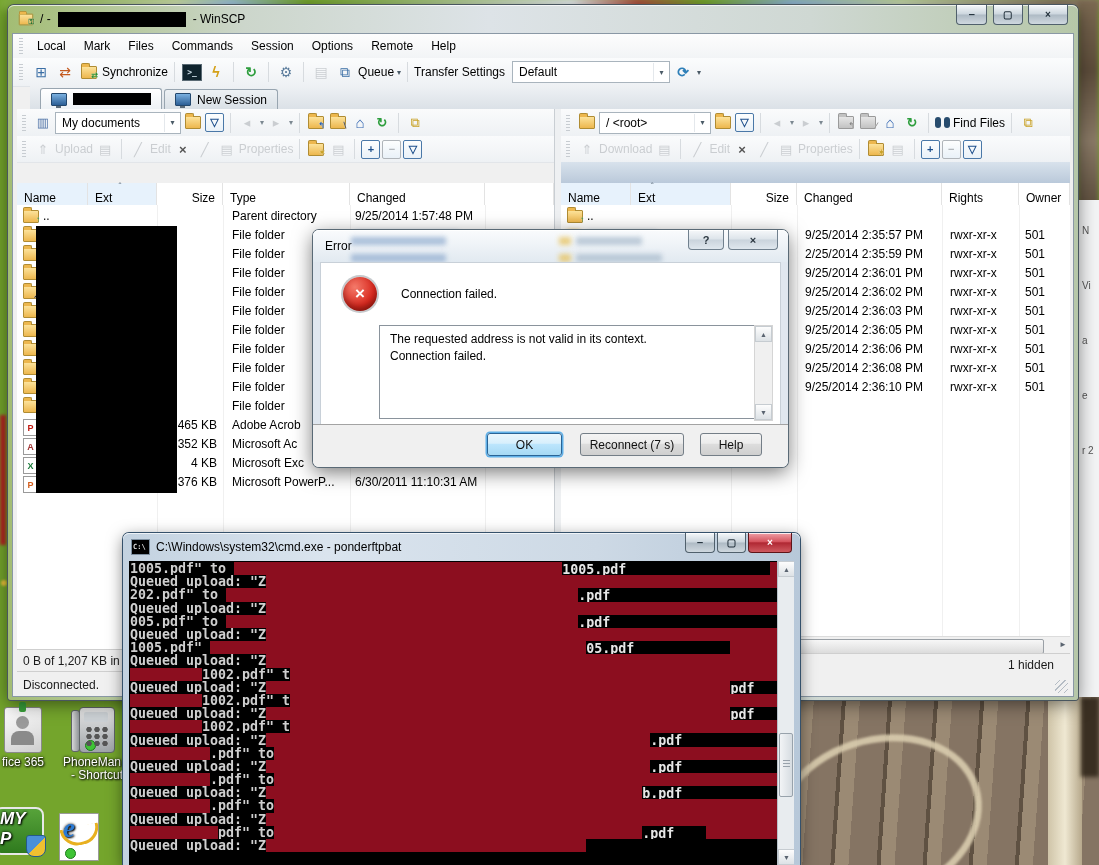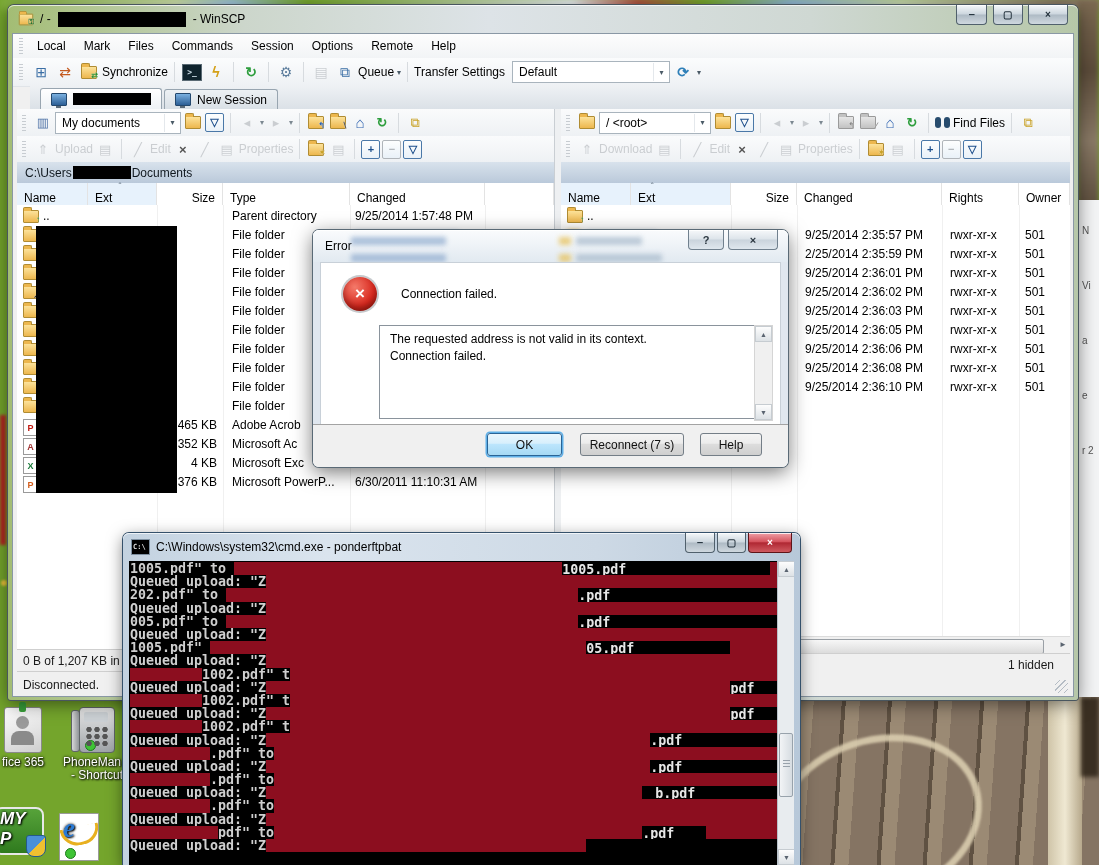--- a/index.html
+++ b/index.html
@@ -346,25 +346,20 @@
               <span class="fold">
                 <span class="fov" style="color:#c9a227">✶</span>
               </span>
             </span>
           <span class="pico dim">▤</span>
           <span class="tbsep"></span>
           <span class="bbox">+</span>
           <span class="bbox gray">−</span>
           <span class="bbox">▽</span>
         </div>
-        <div class="ppath">
-          <span>C:\Users</span>
-          <span class="redact" style="width:58px;height:13px;margin:0 1px"></span>
-          <span>Documents</span>
-        </div>
         <div class="phead">
           <div class="hcell hsort" style="width:71px">Name</div>
           <div class="hcell hsort" style="width:69px">
             <span>Ext</span>
             <span class="sarr">ˆ</span>
           </div>
           <div class="hcell" style="width:66px;justify-content:flex-end;padding-right:7px">Size</div>
           <div class="hcell" style="width:127px">Type</div>
           <div class="hcell" style="width:135px">Changed</div>
           <div class="hcell" style="flex:1"></div>
@@ -674,21 +669,21 @@
           <div class="cline"><span class="ct">Queued upload: "Z</span><span class="crf"></span></div>
           <div class="cline"><span class="cr" style="width: 9ch;"></span><span class="ct">1002.pdf" t</span><span class="crf"></span></div>
           <div class="cline"><span class="ct">Queued upload: "Z</span><span class="cr" style="width: 58ch;"></span><span class="cb" style="width: 6ch;">pdf</span><span class="crf"></span></div>
           <div class="cline"><span class="cr" style="width: 9ch;"></span><span class="ct">1002.pdf" t</span><span class="crf"></span></div>
           <div class="cline"><span class="ct">Queued upload: "Z</span><span class="cr" style="width: 58ch;"></span><span class="cb" style="width: 6ch;">pdf</span><span class="crf"></span></div>
           <div class="cline"><span class="cr" style="width: 9ch;"></span><span class="ct">1002.pdf" t</span><span class="crf"></span></div>
           <div class="cline"><span class="ct">Queued upload: "Z</span><span class="cr" style="width: 48ch;"></span><span class="cb" style="width: 16ch;">.pdf</span><span class="crf"></span></div>
           <div class="cline"><span class="cr" style="width: 10ch;"></span><span class="ct">.pdf" to</span><span class="crf"></span></div>
           <div class="cline"><span class="ct">Queued upload: "Z</span><span class="cr" style="width: 48ch;"></span><span class="cb" style="width: 16ch;">.pdf</span><span class="crf"></span></div>
           <div class="cline"><span class="cr" style="width: 10ch;"></span><span class="ct">.pdf" to</span><span class="crf"></span></div>
-          <div class="cline"><span class="ct">Queued upload: "Z</span><span class="cr" style="width: 47ch;"></span><span class="cb" style="width: 17ch; margin-left: 13px;">b.pdf</span><span class="crf"></span></div>
+          <div class="cline"><span class="ct">Queued upload: "Z</span><span class="cr" style="width: 47ch;"></span><span class="cb" style="width: 17ch;">b.pdf</span><span class="crf"></span></div>
           <div class="cline"><span class="cr" style="width: 10ch;"></span><span class="ct">.pdf" to</span><span class="crf"></span></div>
           <div class="cline"><span class="ct">Queued upload: "Z</span><span class="crf"></span></div>
           <div class="cline"><span class="cr" style="width: 11ch;"></span><span class="ct">pdf" to</span><span class="cr" style="width: 46ch;"></span><span class="cb" style="width: 8ch;">.pdf</span><span class="crf"></span></div>
           <div class="cline"><span class="ct">Queued upload: "Z</span><span class="cr" style="width: 40ch;"></span></div>
         </div>
       <div id="cscroll">
         <span class="varr" style="top:0">▲</span>
         <div id="cthumb"></div>
         <span class="varr" style="bottom:0">▼</span>
       </div>

